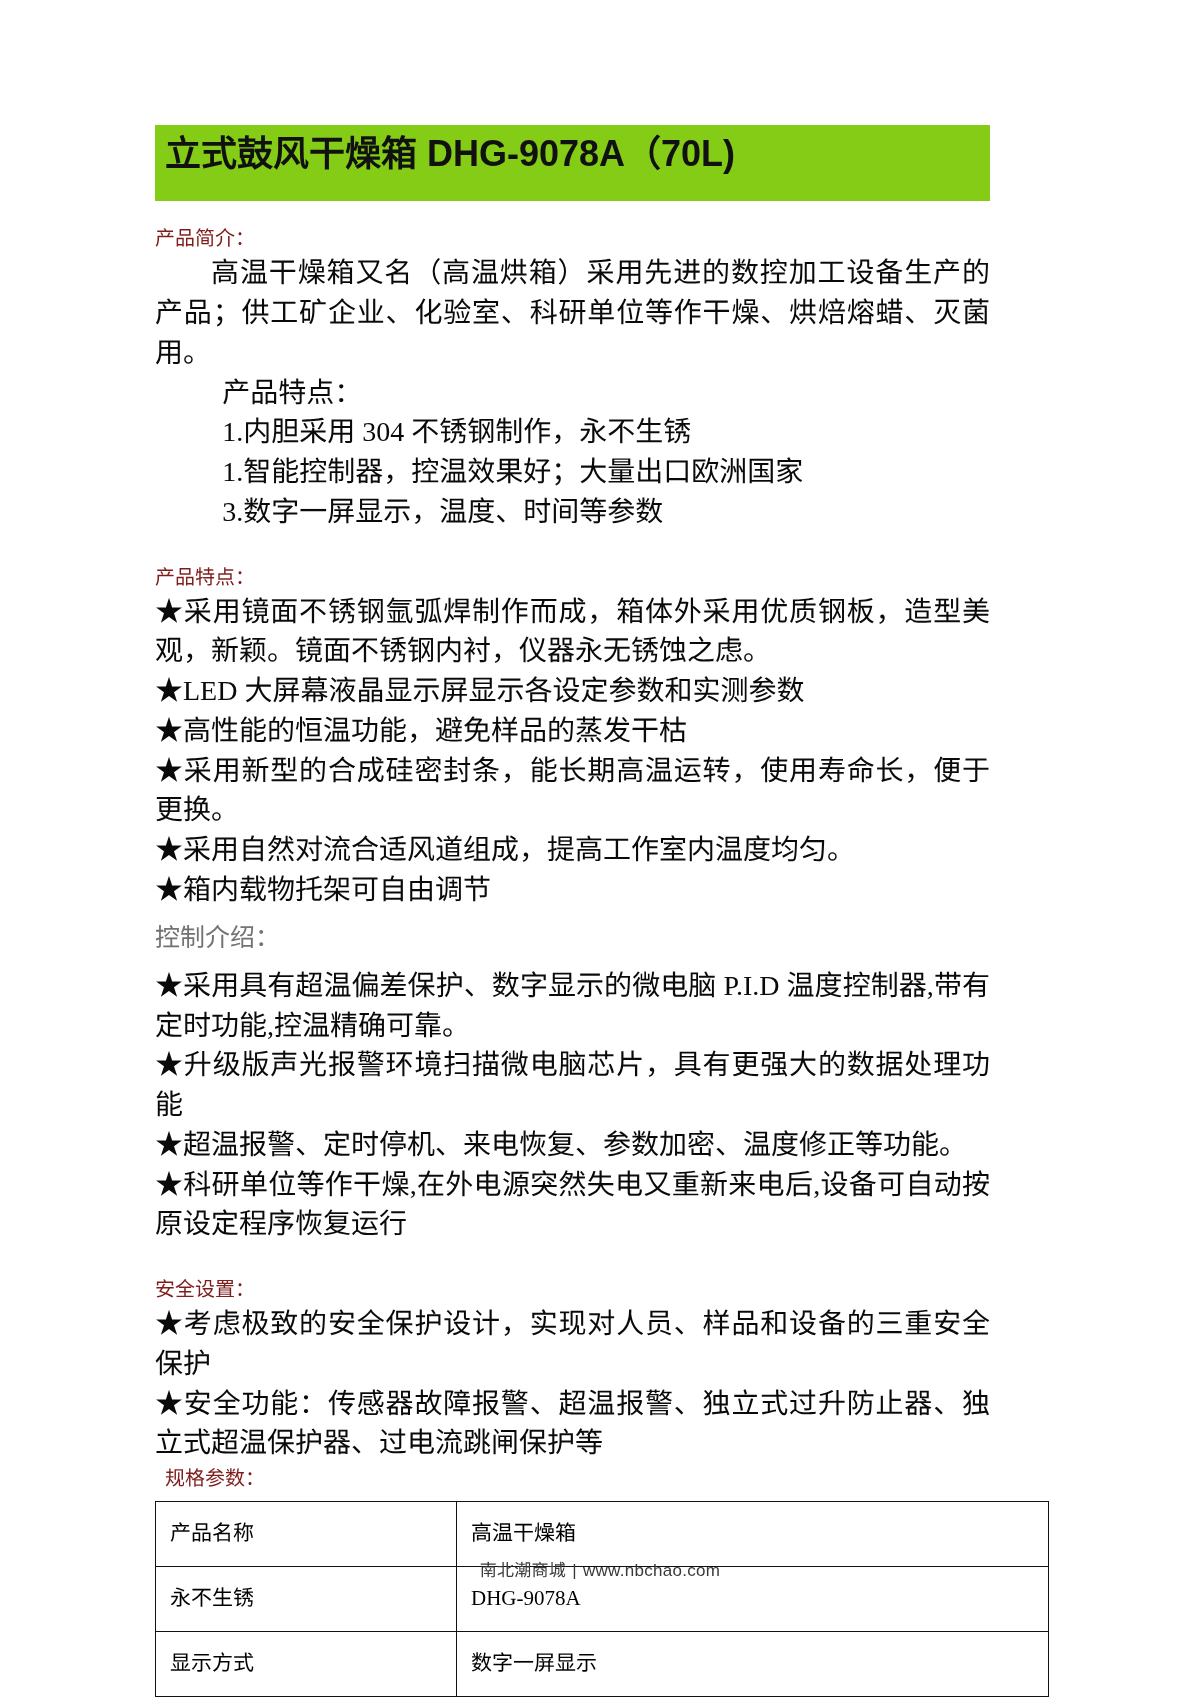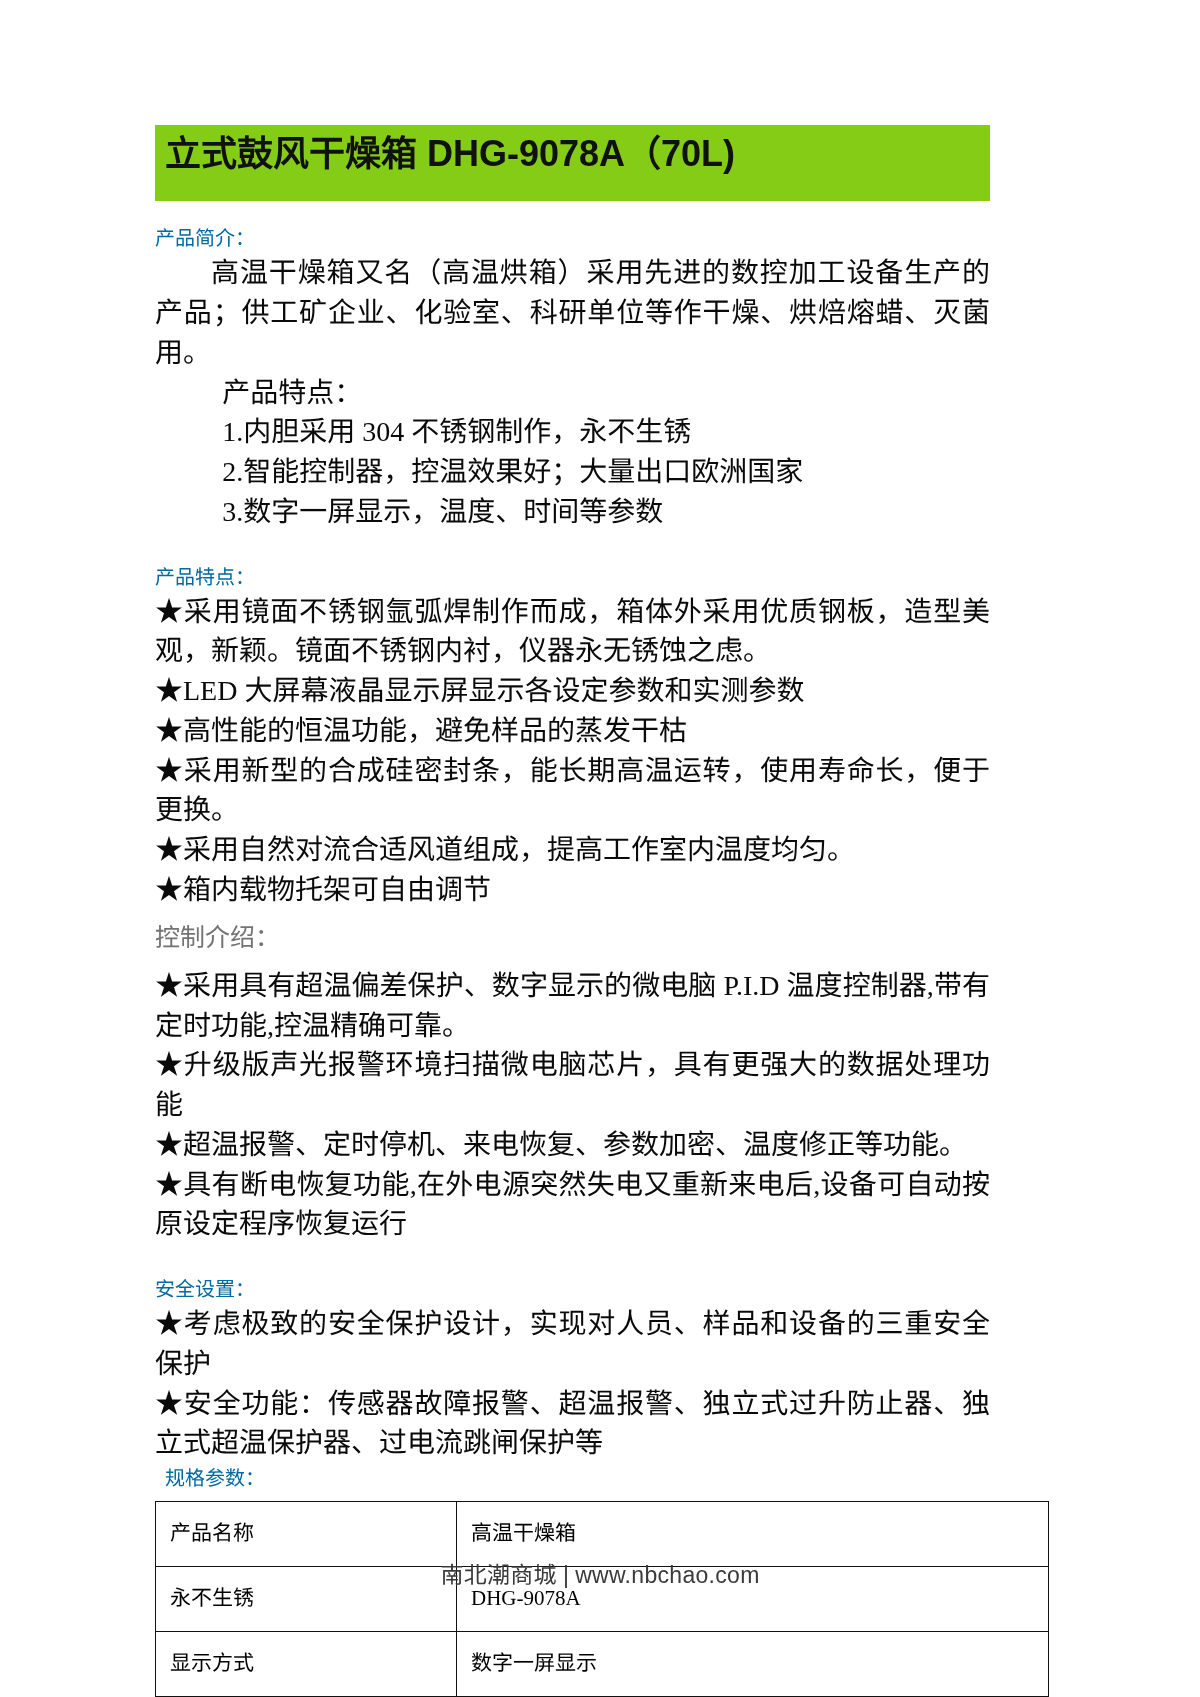--- a/index.html
+++ b/index.html
@@ -41,21 +41,21 @@
     font-weight: bold;
     font-size: 36px;
     line-height: 1.15;
     letter-spacing: 0px;
     white-space: nowrap;
     color: #111111;
   }
 
   
   .heading-blue {
-    color: #0369a1;
+    color: #7f1d1d;
     font-size: 20px;
     line-height: 1.5;
     margin: 0;
     font-family: "Liberation Serif", "DejaVu Serif", serif;
   }
   .heading-black {
     color: #737373;
     font-size: 25px;
     line-height: 1.45;
     margin: 0;
@@ -96,21 +96,21 @@
   .spec-table td.value-cell { width: 563px; }
 
   
   .footer {
     position: absolute;
     left: 0;
     right: 0;
     top: 1556px;
     text-align: center;
     font-family: "Liberation Sans", "DejaVu Sans", sans-serif;
-    font-size: 23px;
+    font-size: 17px;
     color: #3a3a3a;
     letter-spacing: 0.3px;
   }
   .footer .sep { padding: 0 6px; }
 </style>
 </head>
 <body>
 
 <div class="page">
   <div class="content">
@@ -121,21 +121,21 @@
 
     <div class="spacer-md"></div>
 
     <div class="heading-blue">产品简介：</div>
 
     <div class="body-text indent2">高温干燥箱又名（高温烘箱）采用先进的数控加工设备生产的产品；供工矿企业、化验室、科研单位等作干燥、烘焙熔蜡、灭菌用。</div>
 
     <div class="body-text pad-left">产品特点：</div>
 
     <div class="body-text pad-left">1.内胆采用 304 不锈钢制作，永不生锈</div>
-    <div class="body-text pad-left">2.智能控制器，控温效果好；大量出口欧洲国家</div>
+    <div class="body-text pad-left">1.智能控制器，控温效果好；大量出口欧洲国家</div>
     <div class="body-text pad-left">3.数字一屏显示，温度、时间等参数</div>
 
     <div class="spacer-lg"></div>
 
     <div class="heading-blue">产品特点：</div>
 
     <div class="body-text">★采用镜面不锈钢氩弧焊制作而成，箱体外采用优质钢板，造型美观，新颖。镜面不锈钢内衬，仪器永无锈蚀之虑。</div>
     <div class="body-text">★LED 大屏幕液晶显示屏显示各设定参数和实测参数</div>
     <div class="body-text">★高性能的恒温功能，避免样品的蒸发干枯</div>
     <div class="body-text">★采用新型的合成硅密封条，能长期高温运转，使用寿命长，便于更换。</div>
@@ -144,21 +144,21 @@
 
     <div class="spacer-sm"></div>
 
     <div class="heading-black">控制介绍：</div>
 
     <div class="spacer-sm"></div>
 
     <div class="body-text">★采用具有超温偏差保护、数字显示的微电脑 P.I.D 温度控制器,带有定时功能,控温精确可靠。</div>
     <div class="body-text">★升级版声光报警环境扫描微电脑芯片，具有更强大的数据处理功能</div>
     <div class="body-text">★超温报警、定时停机、来电恢复、参数加密、温度修正等功能。</div>
-    <div class="body-text">★具有断电恢复功能,在外电源突然失电又重新来电后,设备可自动按原设定程序恢复运行</div>
+    <div class="body-text">★科研单位等作干燥,在外电源突然失电又重新来电后,设备可自动按原设定程序恢复运行</div>
 
     <div class="spacer-lg"></div>
 
     <div class="heading-blue">安全设置：</div>
 
     <div class="body-text">★考虑极致的安全保护设计，实现对人员、样品和设备的三重安全保护</div>
     <div class="body-text">★安全功能：传感器故障报警、超温报警、独立式过升防止器、独立式超温保护器、过电流跳闸保护等</div>
 
     <div class="heading-blue pad-left" style="padding-left:0.5em;">规格参数：</div>
 

